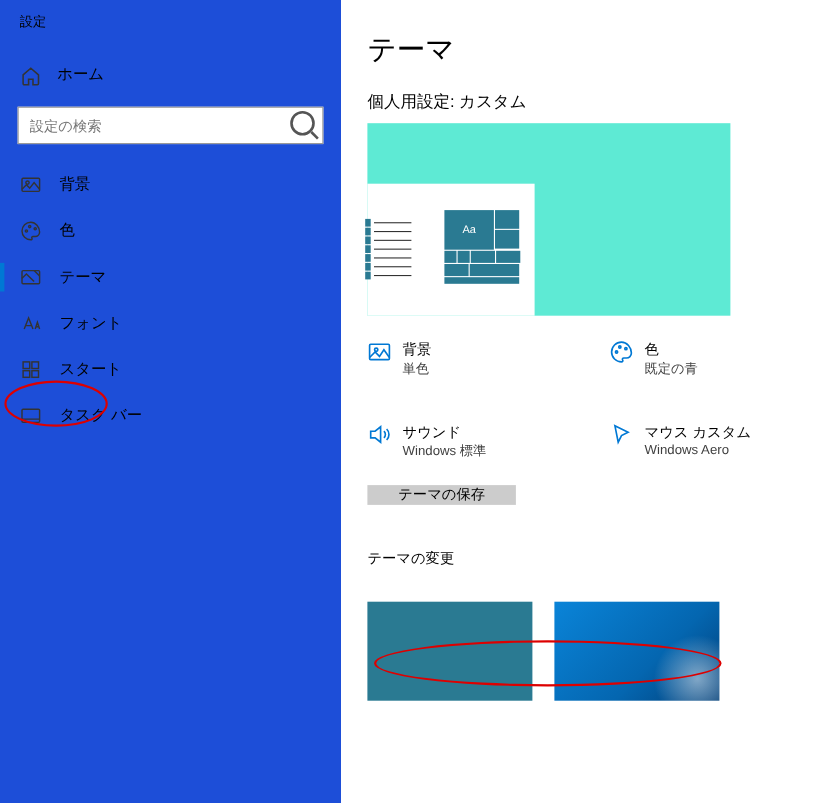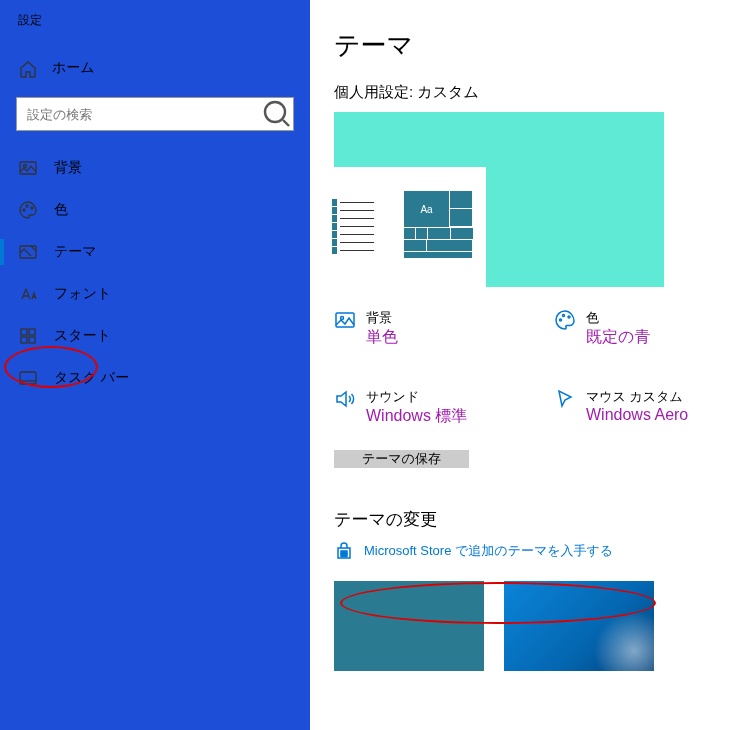--- a/index.html
+++ b/index.html
@@ -33,25 +33,25 @@
 .tile.big { width: 45px; height: 36px; display: flex; align-items: center; justify-content: center; color: #fff; font-size: 10px; }
 .tile.sm { width: 11px; height: 11px; }
 .tile.med { width: 22px; height: 11px; }
 .tile.wide { width: 45px; height: 11px; }
 
 .opts { display: flex; flex-wrap: wrap; gap: 40px 80px; margin-bottom: 22px; }
 .opt { display: flex; gap: 10px; min-width: 140px; cursor: pointer; }
 .opt-icon { width: 22px; height: 22px; color: #0078d4; flex-shrink: 0; }
 .opt-text { display: flex; flex-direction: column; }
 .opt-title { font-size: 13px; color: #000; }
-.opt-sub { font-size: 16px; color: #a21caf; }
+.opt-sub { font-size: 12px; color: #404040; }
 
 .save-btn { background: #ccc; border: none; padding: 0 28px; font-size: 13px; cursor: pointer; margin-bottom: 40px; }
 
-.change-title { font-size: 17px; margin-bottom: 10px; }
+.change-title { font-size: 13px; margin-bottom: 30px; }
 .store-link { display: flex; align-items: center; gap: 10px; color: #0078d4; font-size: 13px; cursor: pointer; margin-bottom: 20px; }
 .store-link .icon { color: #0078d4; }
 
 .themes { display: flex; gap: 20px; }
 .theme-tile { width: 150px; height: 90px; }
 .tt1 { background: #2a7a92; }
 .tt2 { background: linear-gradient(135deg, #0a84d8 0%, #0466b0 60%, #023f78 100%); position: relative; overflow: hidden; }
 .tt2::after { content: ""; position: absolute; right: -20px; bottom: -20px; width: 80px; height: 80px; background: radial-gradient(circle, rgba(255,255,255,0.5), transparent 70%); }
 
 
@@ -237,32 +237,20 @@
           <span class="opt-title">マウス カスタム</span>
           <span class="opt-sub">Windows Aero</span>
         </div>
     </div>
   </div>
 
   <button class="save-btn">テーマの保存</button>
 
   <div class="change-title">テーマの変更</div>
 
-  <div class="store-link">
-    <span class="icon">
-        <svg viewBox="0 0 20 20" fill="none" stroke="#0078d4" stroke-width="1.5">
-          <path d="M4 7h12v10H4zM7 7V5a3 3 0 0 1 6 0v2"></path>
-          <rect x="7" y="10" width="2.5" height="2.5" fill="#0078d4"></rect>
-          <rect x="10.5" y="10" width="2.5" height="2.5" fill="#0078d4"></rect>
-          <rect x="7" y="13" width="2.5" height="2.5" fill="#0078d4"></rect>
-          <rect x="10.5" y="13" width="2.5" height="2.5" fill="#0078d4"></rect>
-        </svg>
-      </span>
-    <span>Microsoft Store で追加のテーマを入手する</span>
-  </div>
 
   <div class="themes">
     <div class="theme-tile tt1"></div>
     <div class="theme-tile tt2"></div>
   </div>
 </div>
 
 <div class="ellipse e1"></div>
 <div class="ellipse e2"></div>
 

